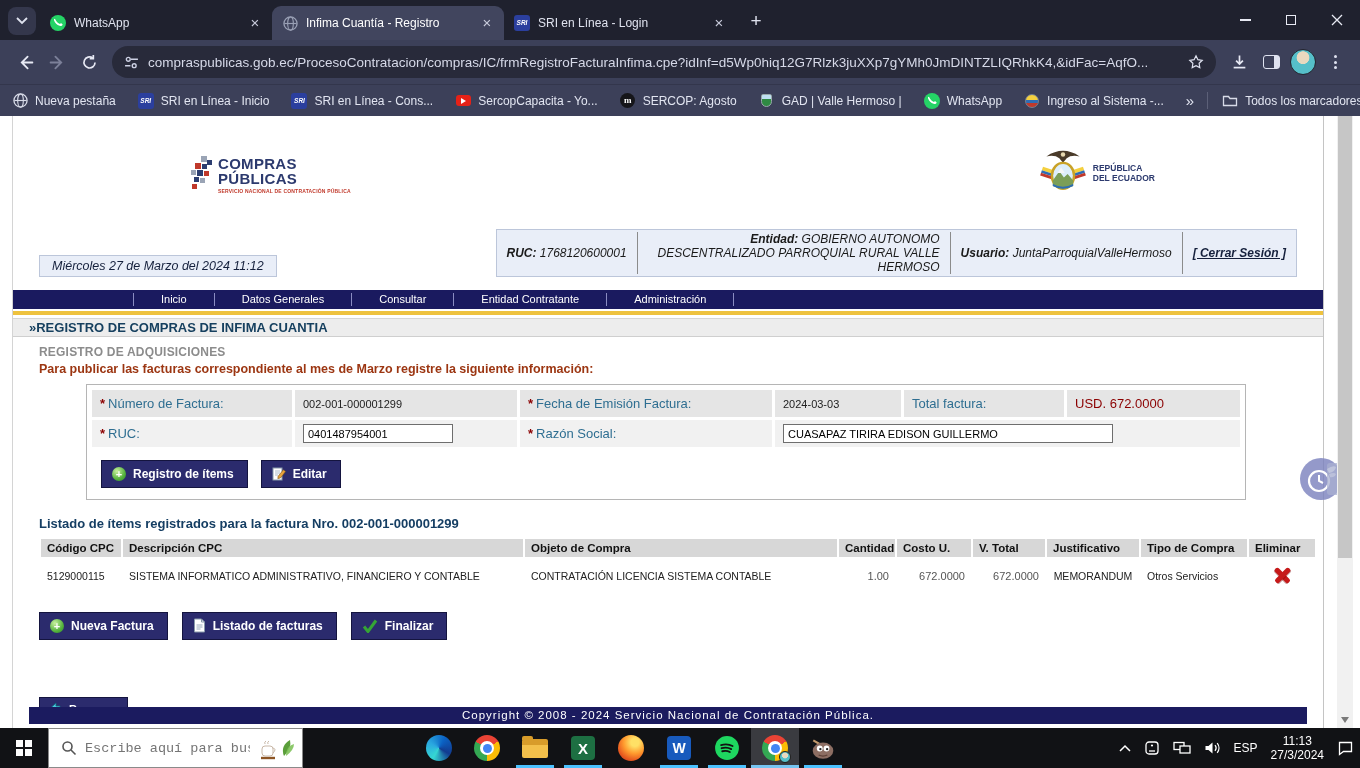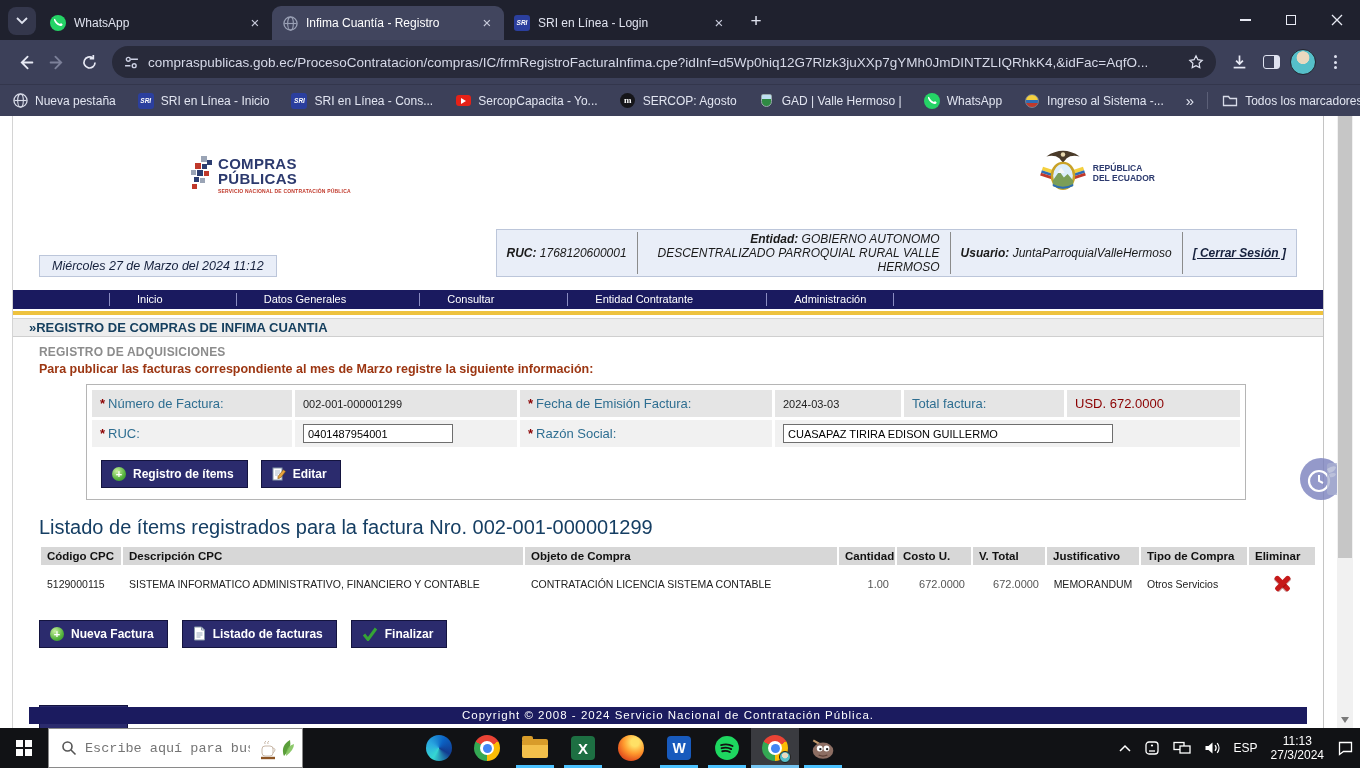--- a/index.html
+++ b/index.html
@@ -57,21 +57,21 @@
 
   .infobar{display:flex;align-items:flex-end;padding:0 26px;margin-top:13px;font-style:italic;}
   .datebox{background:#e9eef8;border:1px solid #bcc6da;padding:3px 12px;font-size:12.5px;color:#15203c;}
   .sessbox{margin-left:auto;background:#e9eef8;border:1px solid #bcc6da;min-height:46px;display:flex;align-items:center;gap:10px;padding:2px 10px;font-size:12px;color:#1a1a1a;}
   .sessbox .b{font-weight:bold;}
   .vdiv{width:1px;align-self:stretch;background:#8b8b8b;}
   .entblock{width:292px;text-align:right;font-size:12px;line-height:14px;}
   .logout{color:#15203c;font-weight:bold;white-space:nowrap;}
   .logout u{text-decoration:underline;}
 
-  .navbar{margin-top:13px;height:19px;background:#1a1a5f;display:flex;align-items:center;padding-left:96px;gap:46px;}
+  .navbar{margin-top:13px;height:19px;background:#1a1a5f;display:flex;align-items:center;padding-left:120px;}
   .navitem{color:#fff;font-size:11px;padding:0 27px;border-left:1px solid #8a8cc2;height:13px;line-height:13px;}
   .navitem:last-child{border-right:1px solid #8a8cc2;}
   .goldline{height:4px;background:#eec23e;margin-top:2px;}
   .crumb{margin-top:3px;height:19px;background:#ededed;border-top:1px solid #d6d6d6;border-bottom:1px solid #cfcfcf;display:flex;align-items:center;padding-left:16px;font-size:13px;font-weight:bold;color:#16405f;}
   .sectitle{margin:8px 0 1px 26px;font-size:12px;font-weight:bold;color:#8c8c8c;letter-spacing:.2px;}
   .instr{margin:3px 0 8px 26px;font-size:12.5px;font-weight:bold;color:#9c3612;}
 
   .formbox{margin-left:73px;width:1160px;border:1px solid #b5b5b5;padding:2px;background:#fff;}
   table.ftab{width:100%;border-collapse:separate;border-spacing:3px;}
   .ftab td{height:27px;vertical-align:middle;padding:2px 8px;}
@@ -79,21 +79,21 @@
   .r2 td{background:#f1f1f1;}
   .flbl{font-size:13px;color:#2e6e91;}
   .flbl .ast{color:#8b0000;font-weight:bold;margin-right:3px;}
   .fval{font-size:11px;color:#222;}
   .ftotal{font-size:13px;font-weight:normal;color:#8b0000;}
   .finput{height:19px;border:1px solid #6e6e6e;background:#fff;font-size:11px;font-family:"Liberation Sans",sans-serif;padding:1px 4px;}
   .btnrow{display:flex;gap:13px;padding:10px 0 9px 12px;}
   .btn-navy{background:#2b2b6d;border:1px solid #14143f;color:#fff;font-weight:bold;font-size:12px;padding:5px 13px 6px 10px;display:inline-flex;align-items:center;gap:7px;cursor:pointer;}
   .pluscirc{width:14px;height:14px;border-radius:50%;background:radial-gradient(circle at 35% 30%,#c9f0a0,#54b23c 60%,#2b892b);color:#fff;font-size:11px;font-weight:bold;display:flex;align-items:center;justify-content:center;line-height:0;flex:none;}
 
-  .listtitle{margin:16px 0 6px 26px;font-size:20px;font-weight:normal;color:#153e63;}
+  .listtitle{margin:16px 0 6px 26px;font-size:13px;font-weight:bold;color:#153e63;}
   table.itab{margin-left:26px;width:1258px;border-collapse:separate;border-spacing:2px;table-layout:fixed;}
   .itab th{background:#d7d7d7;font-size:11.5px;font-weight:bold;color:#111;padding:3px 6px;text-align:left;white-space:nowrap;overflow:hidden;}
   .itab td{font-size:10.5px;color:#222;padding:7px 6px 4px;white-space:nowrap;overflow:hidden;}
   .tnum{text-align:right;}
   .tctr{text-align:center;}
   .itab td.tnum{color:#555;font-size:11px;}
   .delx{position:relative;width:17px;height:17px;display:inline-block;}
   .delx i,.delx em{position:absolute;left:-1px;top:7px;width:19px;height:4.5px;background:#c61919;border-radius:2px;transform:rotate(45deg);box-shadow:0 1px 0 rgba(120,0,0,.4);}
   .delx em{transform:rotate(-45deg);}
 

